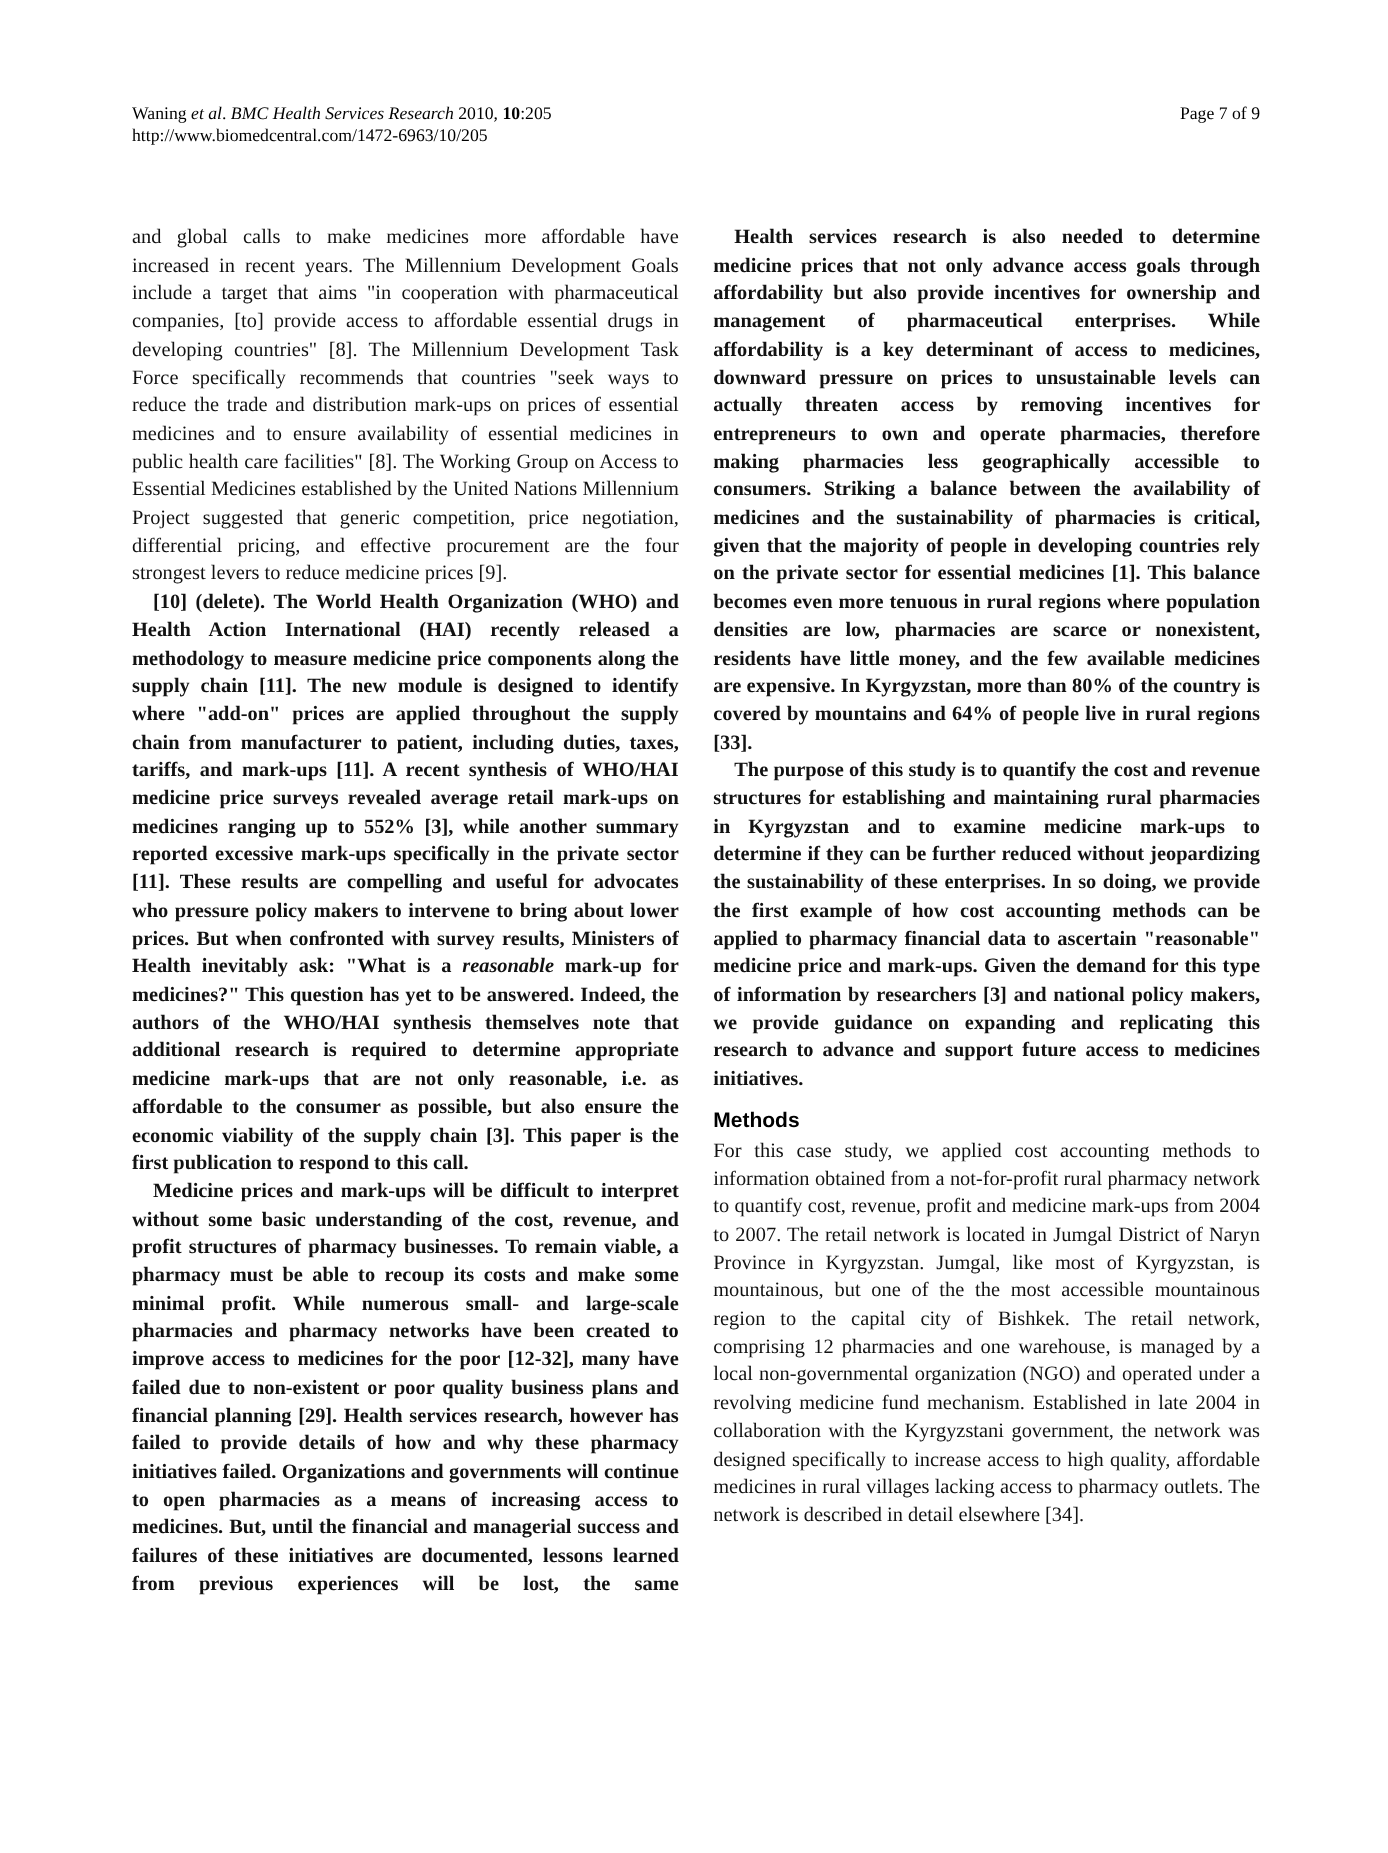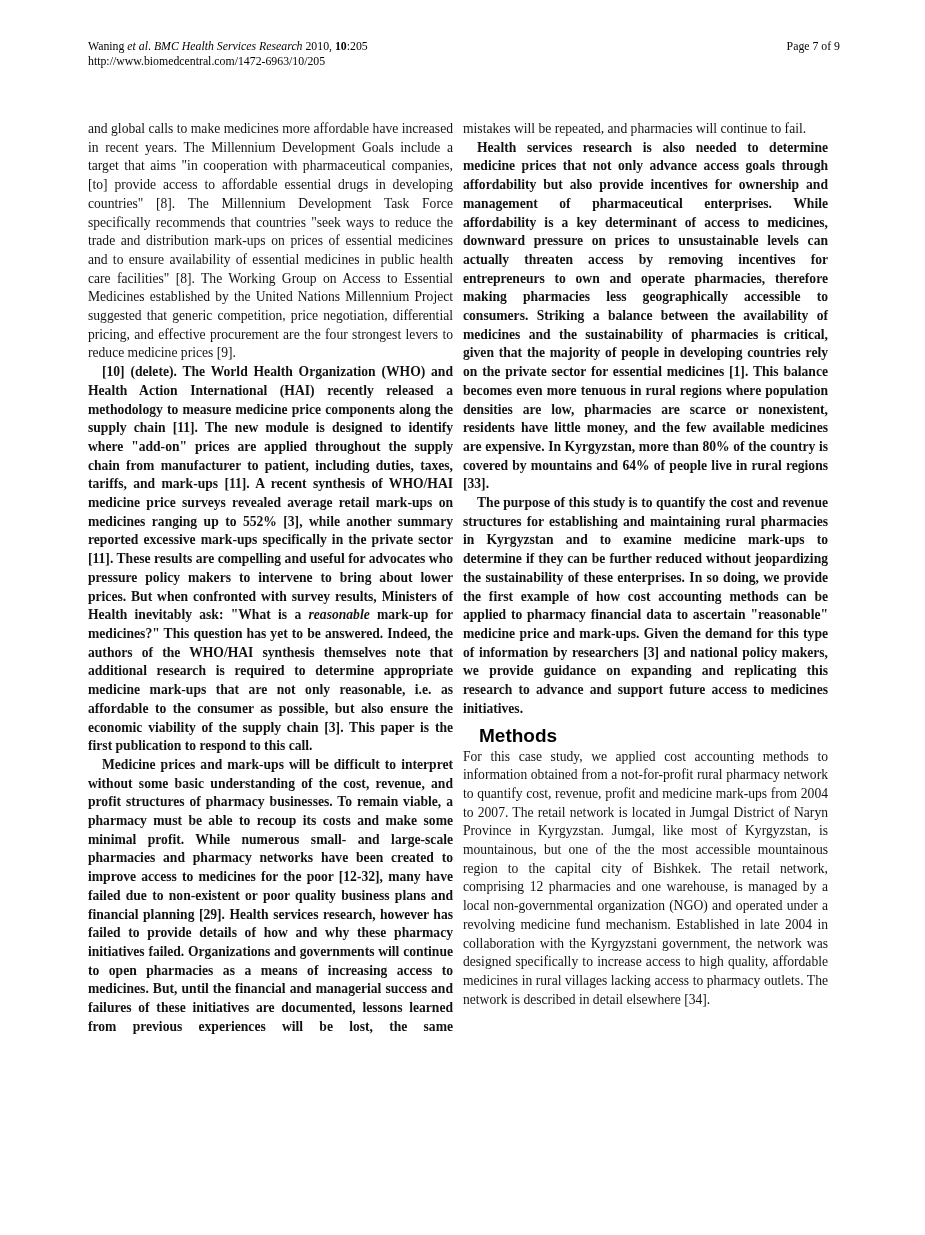--- a/index.html
+++ b/index.html
@@ -5,56 +5,56 @@
   * { box-sizing: border-box; }
   html, body { margin: 0; padding: 0; background: #ffffff; }
   .page {
     width: 925px;
     height: 1235px;
     background: #ffffff;
     color: #121212;
     font-family: "Liberation Serif", "DejaVu Serif", serif;
     position: relative;
     overflow: hidden;
-    padding: 39px 85px 0 88px;
+    padding: 68px 85px 0 88px;
   }
   .header {
     display: flex;
     justify-content: space-between;
     align-items: flex-start;
     font-size: 11.8px;
     line-height: 15px;
     color: #000;
   }
   .citation em { font-style: italic; }
   .citation b { font-weight: bold; }
   .header-right { white-space: nowrap; }
   .content {
     display: flex;
-    gap: 10px;
+    gap: 23px;
     margin-top: 51px;
   }
   .column { width: 365px; }
   .para {
     margin: 0;
     font-size: 13.6px;
     line-height: 18.7px;
     text-align: justify;
     hyphens: auto;
     -webkit-hyphens: auto;
   }
   .para.indent { text-indent: 14px; font-weight: bold; }
   .para.runover { text-align-last: justify; }
   .para em { font-style: italic; }
   .section-heading {
     font-family: "Liberation Sans", "DejaVu Sans", sans-serif;
-    font-size: 19px;
+    font-size: 14px;
     font-weight: bold;
     color: #000;
-    margin: 8px 0 3px 16px;
+    margin: 8px 0 3px 0;
     line-height: 18px;
   }
 </style>
 </head>
 <body>
 
 <div class="page">
 
   <header class="header">
     <div class="header-left">
@@ -66,21 +66,20 @@
 
   <main class="content">
 
     <div class="column">
       <p class="para">and global calls to make medicines more affordable have increased in recent years. The Millennium Development Goals include a target that aims "in cooperation with pharmaceutical companies, [to] provide access to affordable essential drugs in developing countries" [8]. The Millennium Development Task Force specifically recommends that countries "seek ways to reduce the trade and distribution mark-ups on prices of essential medicines and to ensure availability of essential medicines in public health care facilities" [8]. The Working Group on Access to Essential Medicines established by the United Nations Millennium Project suggested that generic competition, price negotiation, differential pricing, and effective procurement are the four strongest levers to reduce medicine prices [9].</p>
       <p class="para indent"><span>[10] (delete). The World Health Organization (WHO) and Health Action International (HAI) recently released a methodology to measure medicine price components along the supply chain [11]. The new module is designed to identify where "add-on" prices are applied throughout the supply chain from manufacturer to patient, including duties, taxes, tariffs, and mark-ups [11]. A recent synthesis of WHO/HAI medicine price surveys revealed average retail mark-ups on medicines ranging up to 552% [3], while another summary reported excessive mark-ups specifically in the private sector [11]. These results are compelling and useful for advocates who pressure policy makers to intervene to bring about lower prices. But when confronted with survey results, Ministers of Health inevitably ask: "What is a </span><em>reasonable</em><span> mark-up for medicines?" This question has yet to be answered. Indeed, the authors of the WHO/HAI synthesis themselves note that additional research is required to determine appropriate medicine mark-ups that are not only reasonable, i.e. as affordable to the consumer as possible, but also ensure the economic viability of the supply chain [3]. This paper is the first publication to respond to this call.</span></p>
       <p class="para indent runover">Medicine prices and mark-ups will be difficult to interpret without some basic understanding of the cost, revenue, and profit structures of pharmacy businesses. To remain viable, a pharmacy must be able to recoup its costs and make some minimal profit. While numerous small- and large-scale pharmacies and pharmacy networks have been created to improve access to medicines for the poor [12-32], many have failed due to non-existent or poor quality business plans and financial planning [29]. Health services research, however has failed to provide details of how and why these pharmacy initiatives failed. Organizations and governments will continue to open pharmacies as a means of increasing access to medicines. But, until the financial and managerial success and failures of these initiatives are documented, lessons learned from previous experiences will be lost, the same</p>
     </div>
 
     <div class="column">
-      <p class="para">mistakes will be repeated, and pharmacies will continue to fail.</p>
       <p class="para indent">Health services research is also needed to determine medicine prices that not only advance access goals through affordability but also provide incentives for ownership and management of pharmaceutical enterprises. While affordability is a key determinant of access to medicines, downward pressure on prices to unsustainable levels can actually threaten access by removing incentives for entrepreneurs to own and operate pharmacies, therefore making pharmacies less geographically accessible to consumers. Striking a balance between the availability of medicines and the sustainability of pharmacies is critical, given that the majority of people in developing countries rely on the private sector for essential medicines [1]. This balance becomes even more tenuous in rural regions where population densities are low, pharmacies are scarce or nonexistent, residents have little money, and the few available medicines are expensive. In Kyrgyzstan, more than 80% of the country is covered by mountains and 64% of people live in rural regions [33].</p>
       <p class="para indent">The purpose of this study is to quantify the cost and revenue structures for establishing and maintaining rural pharmacies in Kyrgyzstan and to examine medicine mark-ups to determine if they can be further reduced without jeopardizing the sustainability of these enterprises. In so doing, we provide the first example of how cost accounting methods can be applied to pharmacy financial data to ascertain "reasonable" medicine price and mark-ups. Given the demand for this type of information by researchers [3] and national policy makers, we provide guidance on expanding and replicating this research to advance and support future access to medicines initiatives.</p>
       <h2 class="section-heading">Methods</h2>
       <p class="para">For this case study, we applied cost accounting methods to information obtained from a not-for-profit rural pharmacy network to quantify cost, revenue, profit and medicine mark-ups from 2004 to 2007. The retail network is located in Jumgal District of Naryn Province in Kyrgyzstan. Jumgal, like most of Kyrgyzstan, is mountainous, but one of the the most accessible mountainous region to the capital city of Bishkek. The retail network, comprising 12 pharmacies and one warehouse, is managed by a local non-governmental organization (NGO) and operated under a revolving medicine fund mechanism. Established in late 2004 in collaboration with the Kyrgyzstani government, the network was designed specifically to increase access to high quality, affordable medicines in rural villages lacking access to pharmacy outlets. The network is described in detail elsewhere [34].</p>
     </div>
 
   </main>
 
 </div>
 

